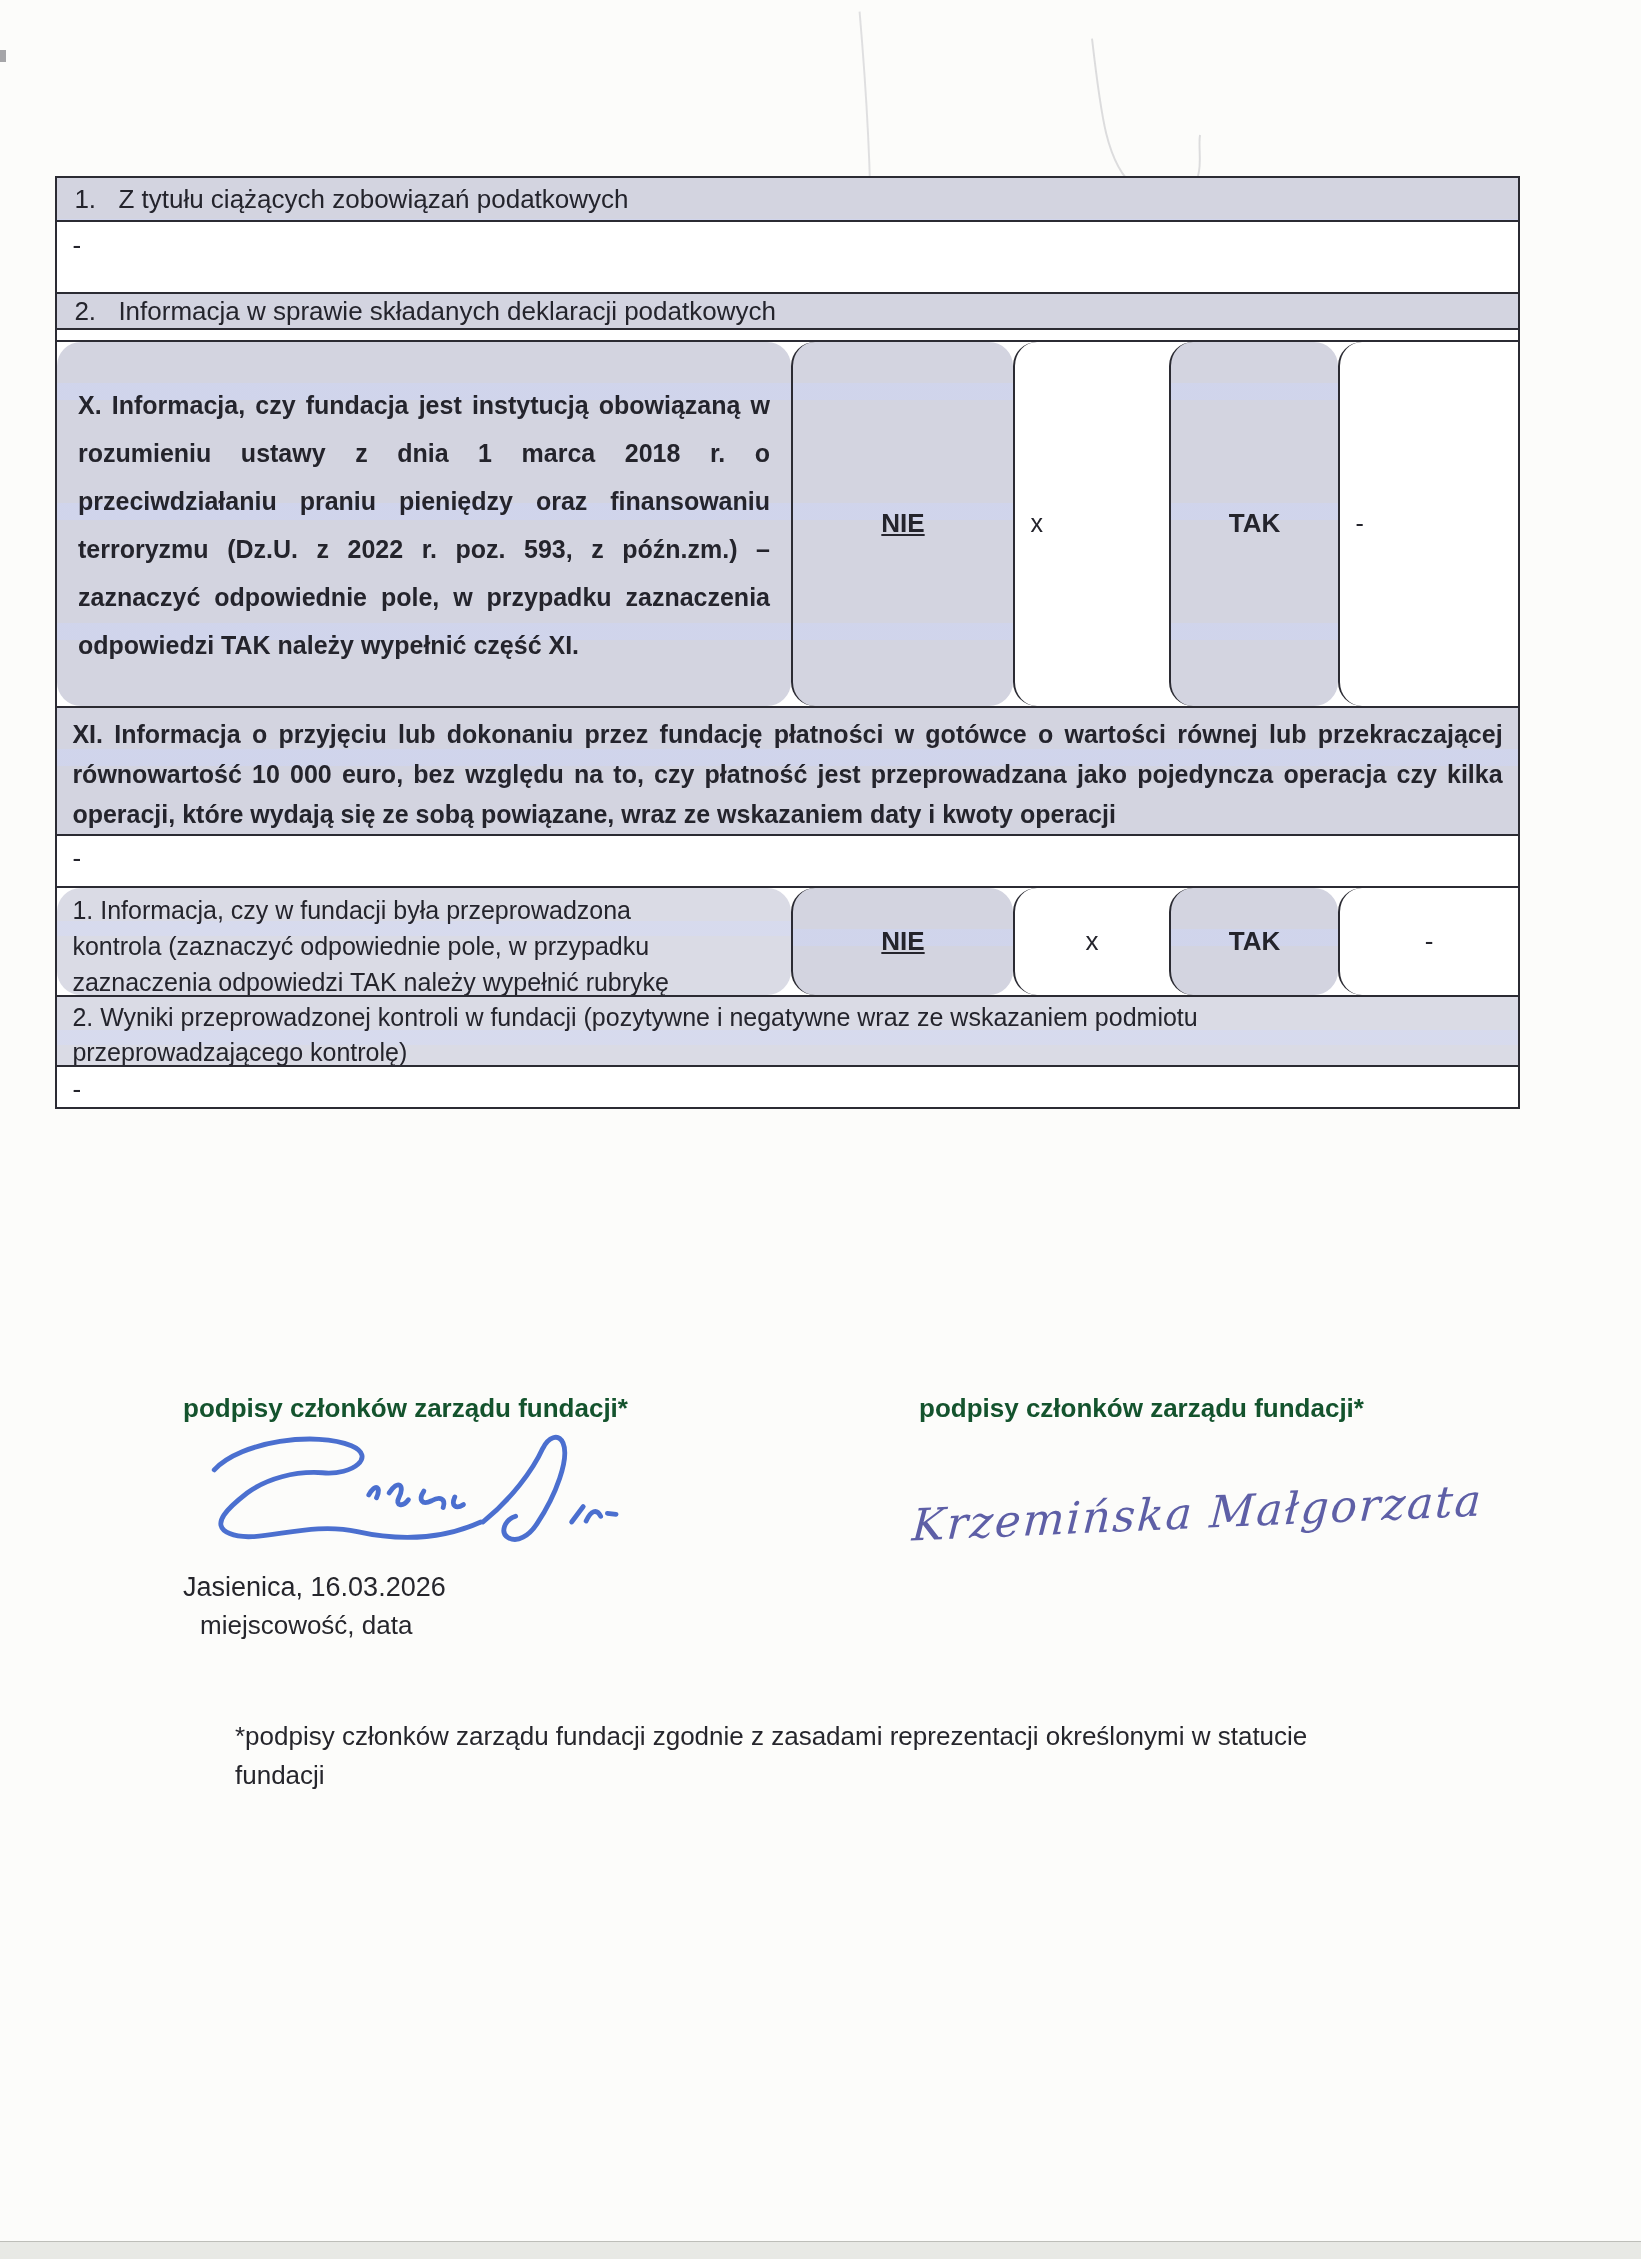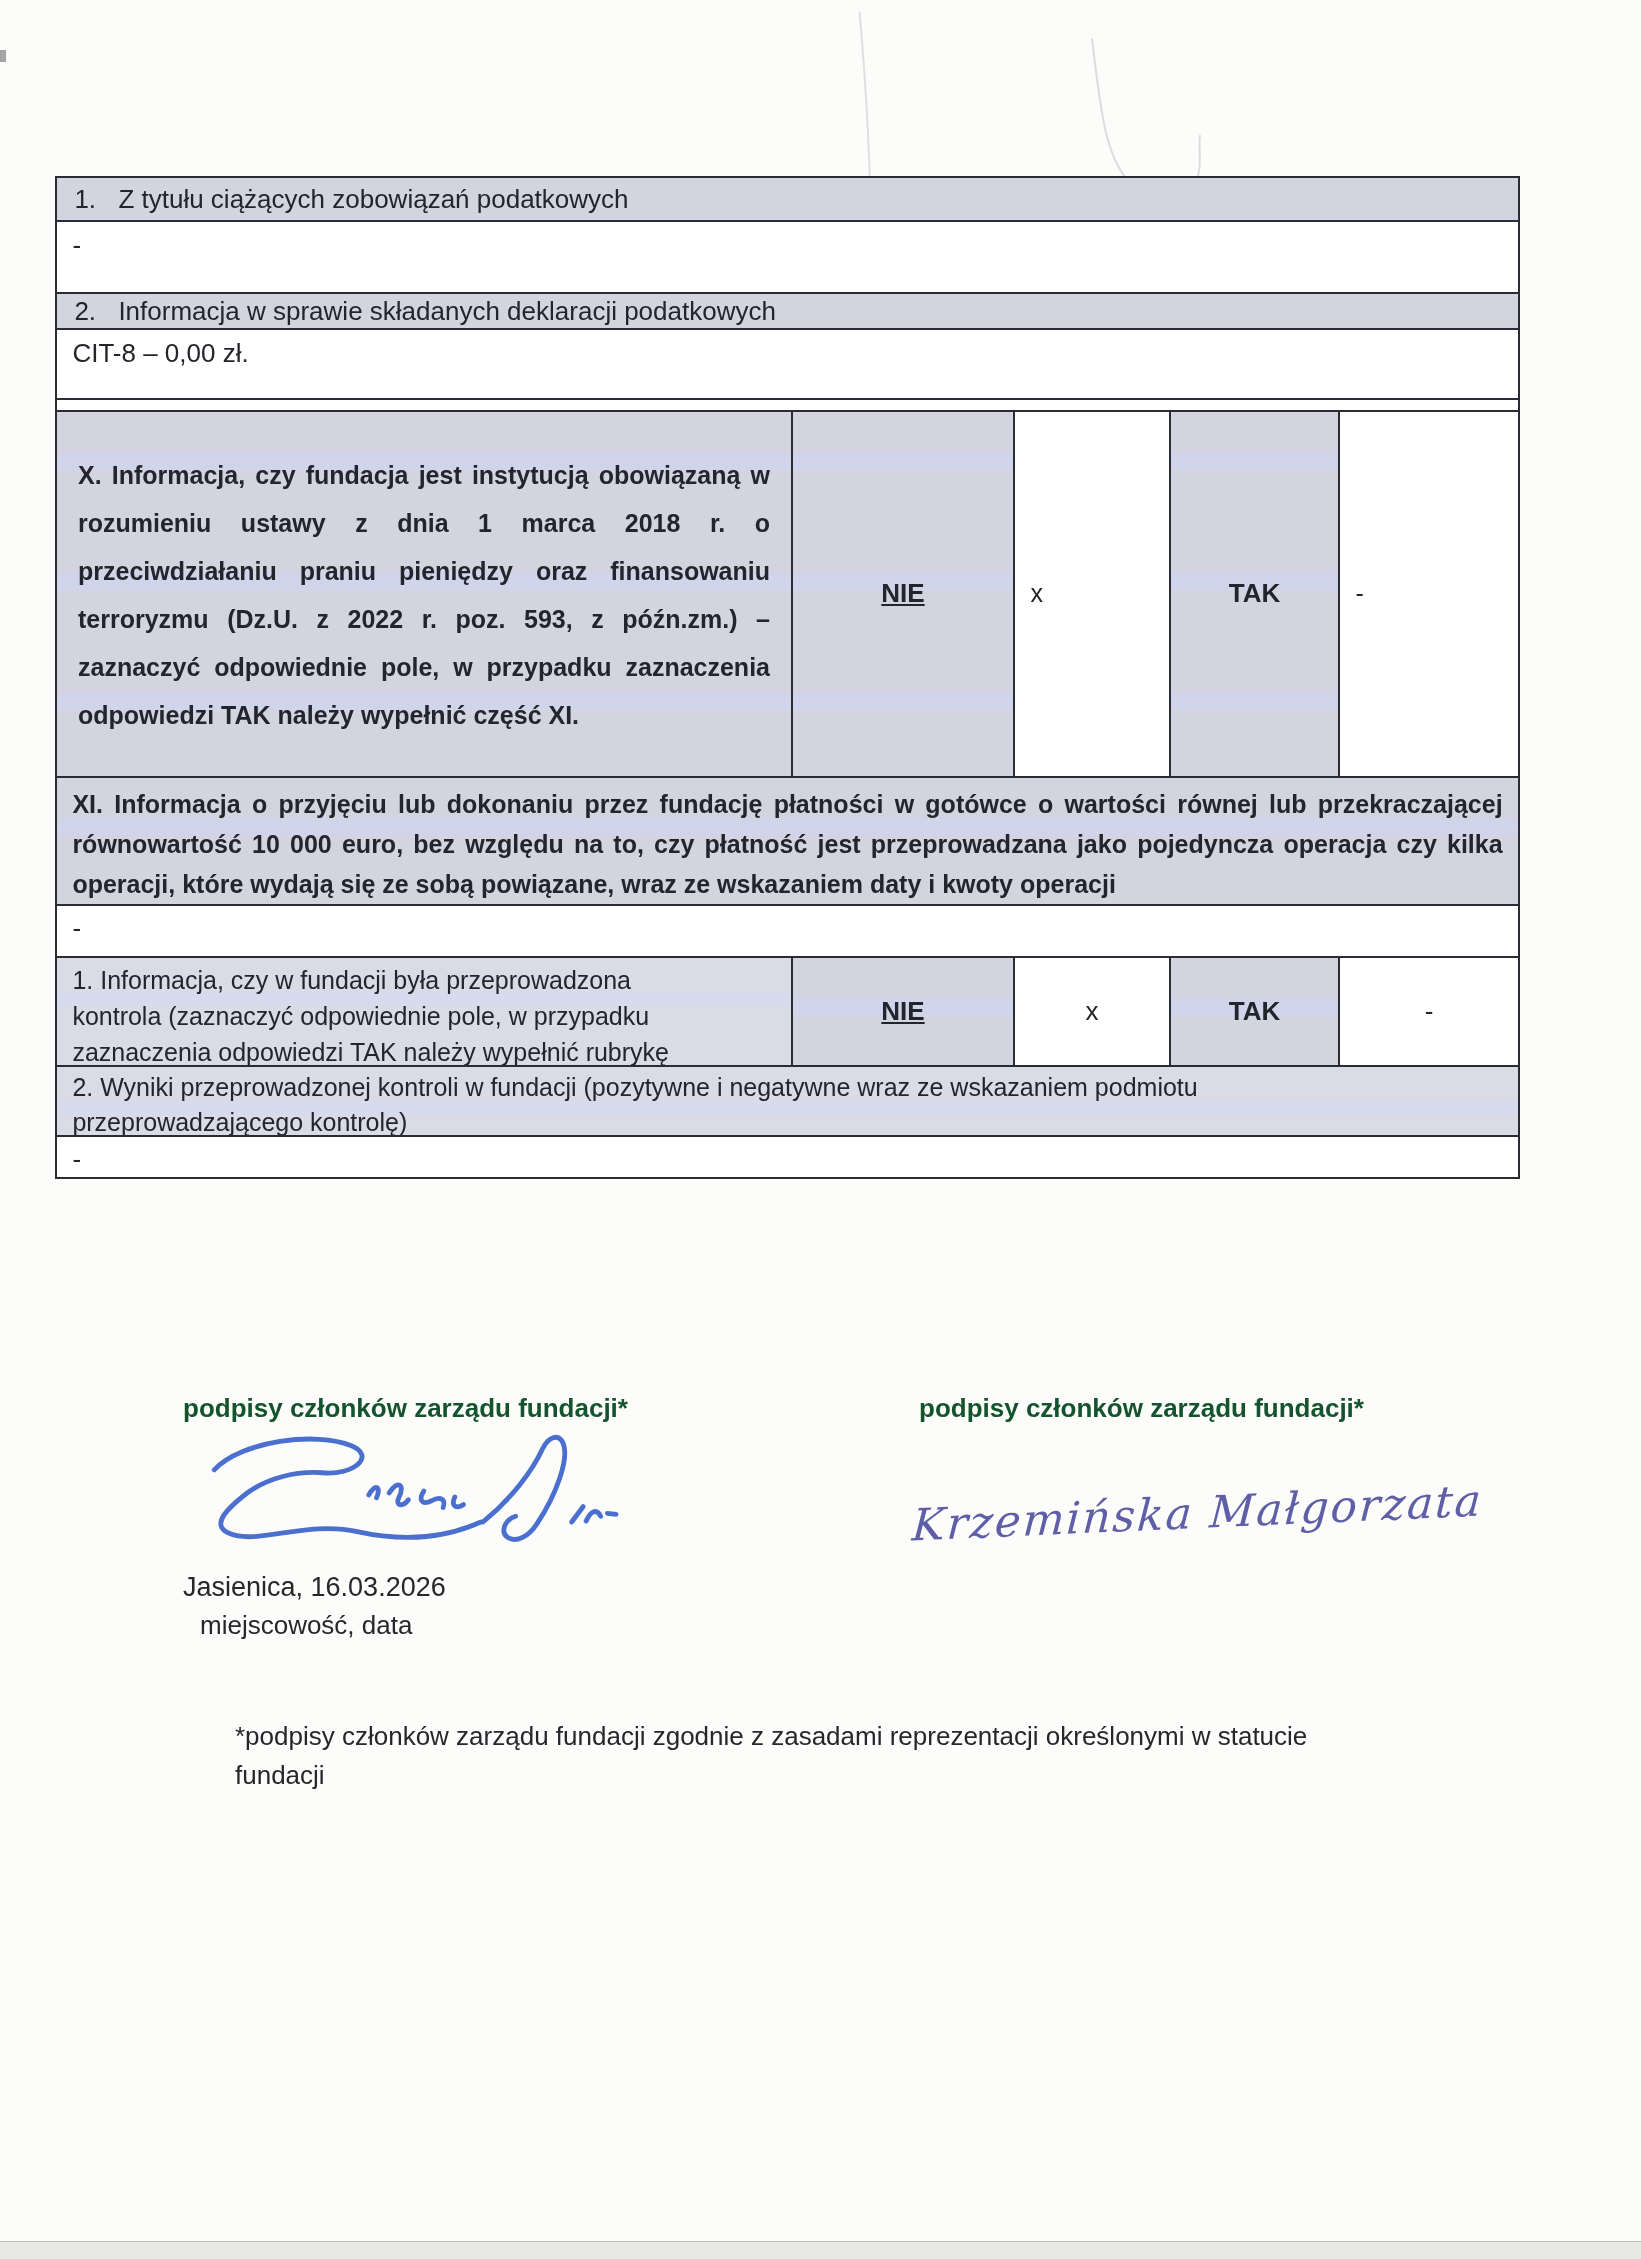--- a/index.html
+++ b/index.html
@@ -21,21 +21,21 @@
             rgba(212,218,246,.5) 33px, rgba(212,218,246,.5) 48px,
             rgba(210,216,244,0) 48px, rgba(210,216,244,0) 100px);}
   .hrow{display:flex;align-items:center;font-size:26px;}
   .hrow .num{padding-left:17.4px;width:44px;flex:0 0 auto;}
   .h44{height:42px;} .h37{height:36px;} .h54c{height:52px;}
   .vrow{background:#fff;font-size:26px;padding:7.7px 15.4px;}
   .v75{height:72px;} .v73{height:70px;} .v54{height:52px;} .v44{height:42px;}
   .sp{height:11.6px;background:#fff;}
   .cols{display:flex;align-items:stretch;}
   .x379{height:366px;} .x113{height:109px;}
-  .c{box-sizing:border-box;}
+  .c{box-sizing:border-box;border-radius:24px;}
   .c + .c{border-left:2.9px solid #2b2b33;}
   .c1{width:734px;flex:0 0 auto;}
   .c2{width:222px;flex:0 0 auto;text-decoration:underline;}
   .c3{width:156px;flex:0 0 auto;}
   .c4{width:169px;flex:0 0 auto;}
   .c5{flex:1 1 auto;}
   .cc{display:flex;align-items:center;justify-content:center;font-size:26px;}
   .ccl{display:flex;align-items:center;justify-content:flex-start;padding-left:15.4px;font-size:25px;}
   .bold{font-weight:bold;}
   .xtext{font-weight:bold;font-size:25px;line-height:48px;text-align:justify;padding:39px 21px 0 21px;}
@@ -74,23 +74,20 @@
       <span class="num">1.</span>
       <span>Z tytułu ciążących zobowiązań podatkowych</span>
     </div>
     <div class="row vrow v75">
       <span>-</span>
     </div>
 
     <div class="row shade hrow h37">
       <span class="num">2.</span>
       <span>Informacja w sprawie składanych deklaracji podatkowych</span>
-    </div>
-    <div class="row vrow v73">
-      <span>CIT-8 – 0,00 zł.</span>
     </div>
 
     <div class="row sp"></div>
 
     <div class="row cols x379">
       <div class="c c1 shade xtext">X. Informacja, czy fundacja jest instytucją obowiązaną w rozumieniu ustawy z dnia 1 marca 2018 r. o przeciwdziałaniu praniu pieniędzy oraz finansowaniu terroryzmu (Dz.U. z 2022 r. poz. 593, z późn.zm.) – zaznaczyć odpowiednie pole, w przypadku zaznaczenia odpowiedzi TAK należy wypełnić część XI.</div>
       <div class="c c2 shade cc bold">NIE</div>
       <div class="c c3 ccl">x</div>
       <div class="c c4 shade cc bold">TAK</div>
       <div class="c c5 ccl">-</div>

